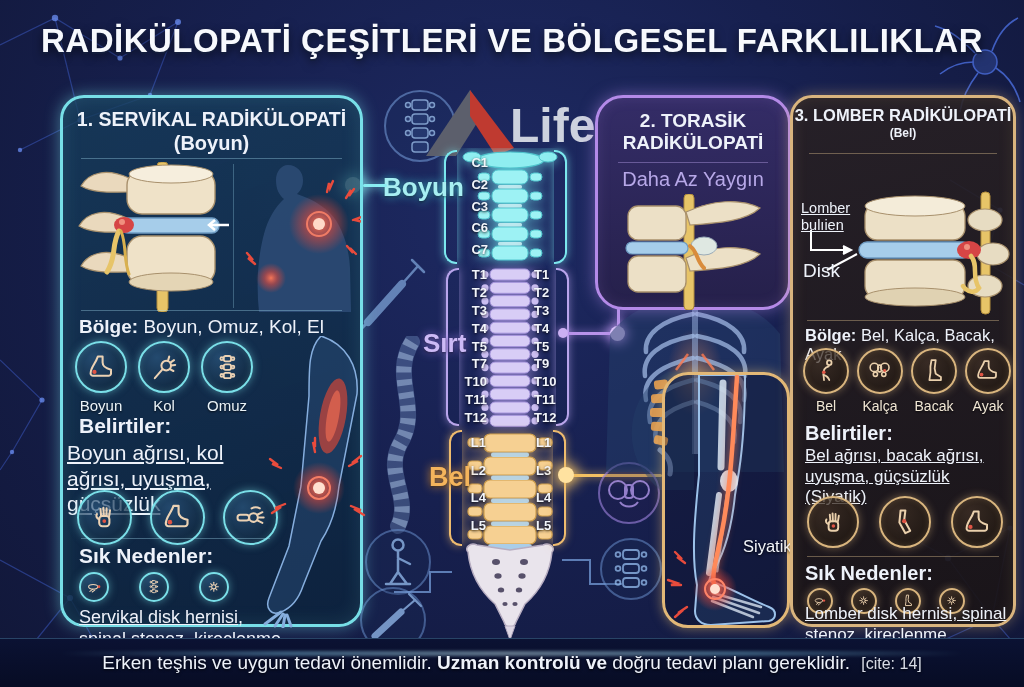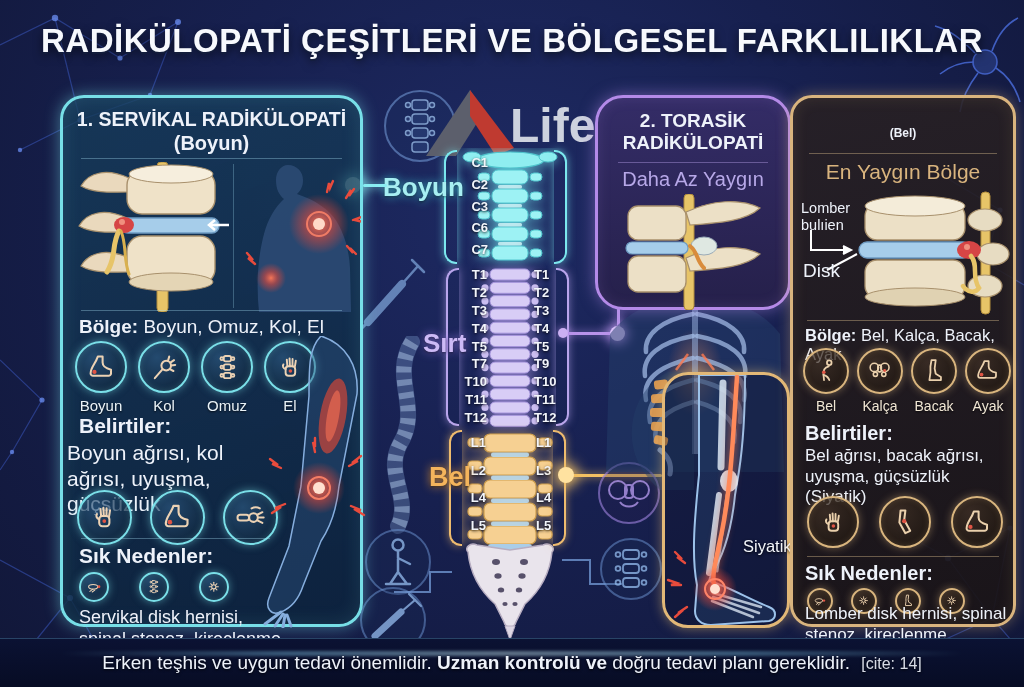--- a/index.html
+++ b/index.html
@@ -54,21 +54,21 @@
   .footer{left:0;right:0;bottom:0;height:48px;background:linear-gradient(180deg,#0b1233,#070c24);
     border-top:1px solid rgba(120,200,255,.3);display:flex;align-items:center;justify-content:center;}
   .footer .streak{position:absolute;left:60px;right:60px;top:12px;height:5px;opacity:.45;filter:blur(1.5px);
     background:linear-gradient(90deg,transparent,rgba(140,220,255,.8) 25%,rgba(210,245,255,.95) 50%,rgba(140,220,255,.8) 75%,transparent);}
   .footer-text{position:relative;font-size:19px;color:#eef2fa;text-shadow:0 1px 3px rgba(0,0,0,.8);}
   .footer-text b{font-weight:bold;}
   .cite{font-size:16px;opacity:.9;margin-left:6px;}
   .ghost{opacity:.85;}
   .leg-box{left:662px;top:372px;width:128px;height:256px;border:3px solid #e2b877;border-radius:26px;
     box-sizing:border-box;background:rgba(12,16,36,.3);box-shadow:0 0 12px rgba(240,195,110,.5);padding-left:21px;}
-  .small-text{line-height:1.22;}
+  .small-text{line-height:1.22;text-decoration:underline;}
 </style>
 </head>
 <body>
 
 <svg width="0" height="0" style="position:absolute">
   <defs>
     <radialGradient id="painGrad">
         <stop offset="0%" stop-color="#ff7a58" stop-opacity=".95"></stop>
         <stop offset="45%" stop-color="#e84838" stop-opacity=".55"></stop>
         <stop offset="100%" stop-color="#e84838" stop-opacity="0"></stop>
@@ -588,28 +588,20 @@
 
         <div class="icon-cell">
           <div class="circle cyan-c" style="width:52px;height:52px">
             <svg>
               <use href="#sym-spine" xlink:href="#sym-spine"></use>
             </svg>
           </div>
           <div class="icon-label">Omuz</div>
         </div>
 
-        <div class="icon-cell">
-          <div class="circle cyan-c" style="width:52px;height:52px">
-            <svg>
-              <use href="#sym-palm" xlink:href="#sym-palm"></use>
-            </svg>
-          </div>
-          <div class="icon-label">El</div>
-        </div>
       </div>
     <div class="abs lbl-strong" style="left:16px;top:316px;font-size:21px">Belirtiler:</div>
     <div class="abs small-text" style="left:4px;top:342px;width:205px;font-size:21px">Boyun ağrısı, kol ağrısı, uyuşma, güçsüzlük</div>
     <div class="abs icon-row" style="left:14px;top:392px;gap:18px">
 
         <div class="circle cyan-c" style="width:55px;height:55px">
           <svg>
             <use href="#sym-palm" xlink:href="#sym-palm"></use>
           </svg>
         </div>
@@ -708,23 +700,23 @@
       <g stroke="#e84b3c" stroke-width="2.4" fill="none" stroke-linecap="round">
         <path d="M20 188 l-8 -6 l5 2 l-7 -7"></path>
           <path d="M16 210 l-10 0 l6 -2 l-9 -3"></path>
           <path d="M22 232 l-9 6 l5 -3 l-8 7"></path>
       </g>
     </svg>
     <div class="abs" style="left:78px;top:162px;font-size:16.5px;color:#f3f6fb;text-shadow:0 1px 3px rgba(0,0,0,.9)">Siyatik</div>
   </div>
 
   <div class="abs panel panel-gold">
+    <div class="abs p-title" style="left:0;right:0;top:8px;font-size:16.5px">3. LOMBER RADİKÜLOPATİ</div>
     <div class="abs p-title" style="left:0;right:0;top:29px;font-size:12px">(Bel)</div>
     <div class="abs divider-gold" style="left:16px;right:16px;top:55px"></div>
-    <div class="abs p-title" style="left:0;right:0;top:62px;font-size:21px;font-weight:normal;color:#d9b47e">En Yaygın Bölge</div>
 
     <svg class="abs" style="left:2px;top:92px" width="218" height="126">
       <rect x="186" y="2" width="9" height="122" rx="4" fill="#e7c468" stroke="#b28d3c"></rect>
       <g fill="#e7dcc2" stroke="#a8906c" stroke-width="1.2">
         <ellipse cx="190" cy="30" rx="17" ry="11"></ellipse>
           <ellipse cx="198" cy="64" rx="16" ry="11"></ellipse>
           <ellipse cx="190" cy="96" rx="17" ry="11"></ellipse>
       </g>
       <rect x="70" y="14" width="100" height="36" rx="12" fill="#ece0c6" stroke="#a8906c" stroke-width="1.3"></rect>
       <ellipse cx="120" cy="16" rx="50" ry="10" fill="#f4ecd9" stroke="#a8906c"></ellipse>

